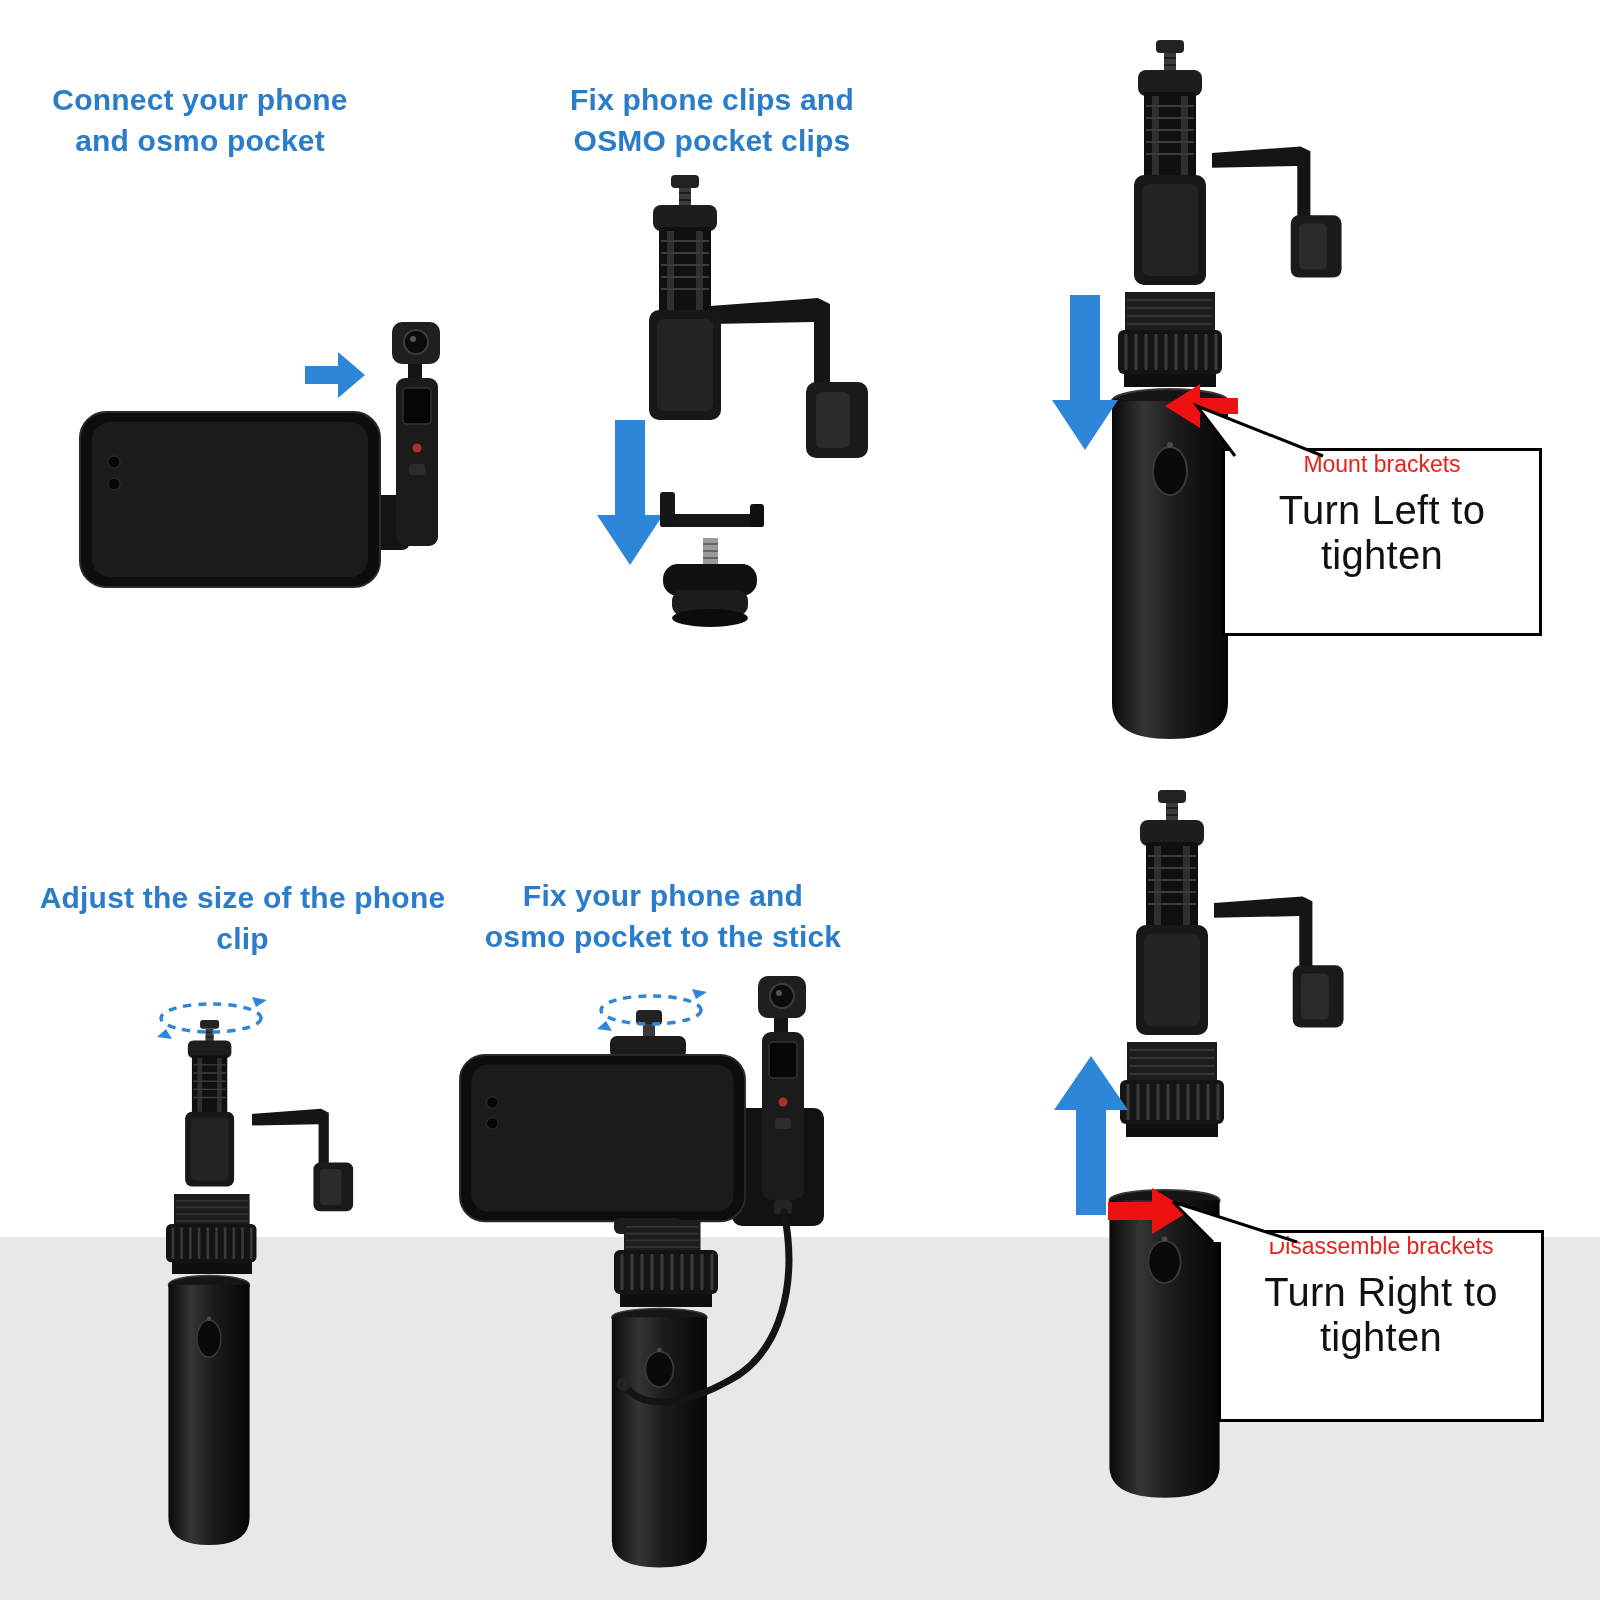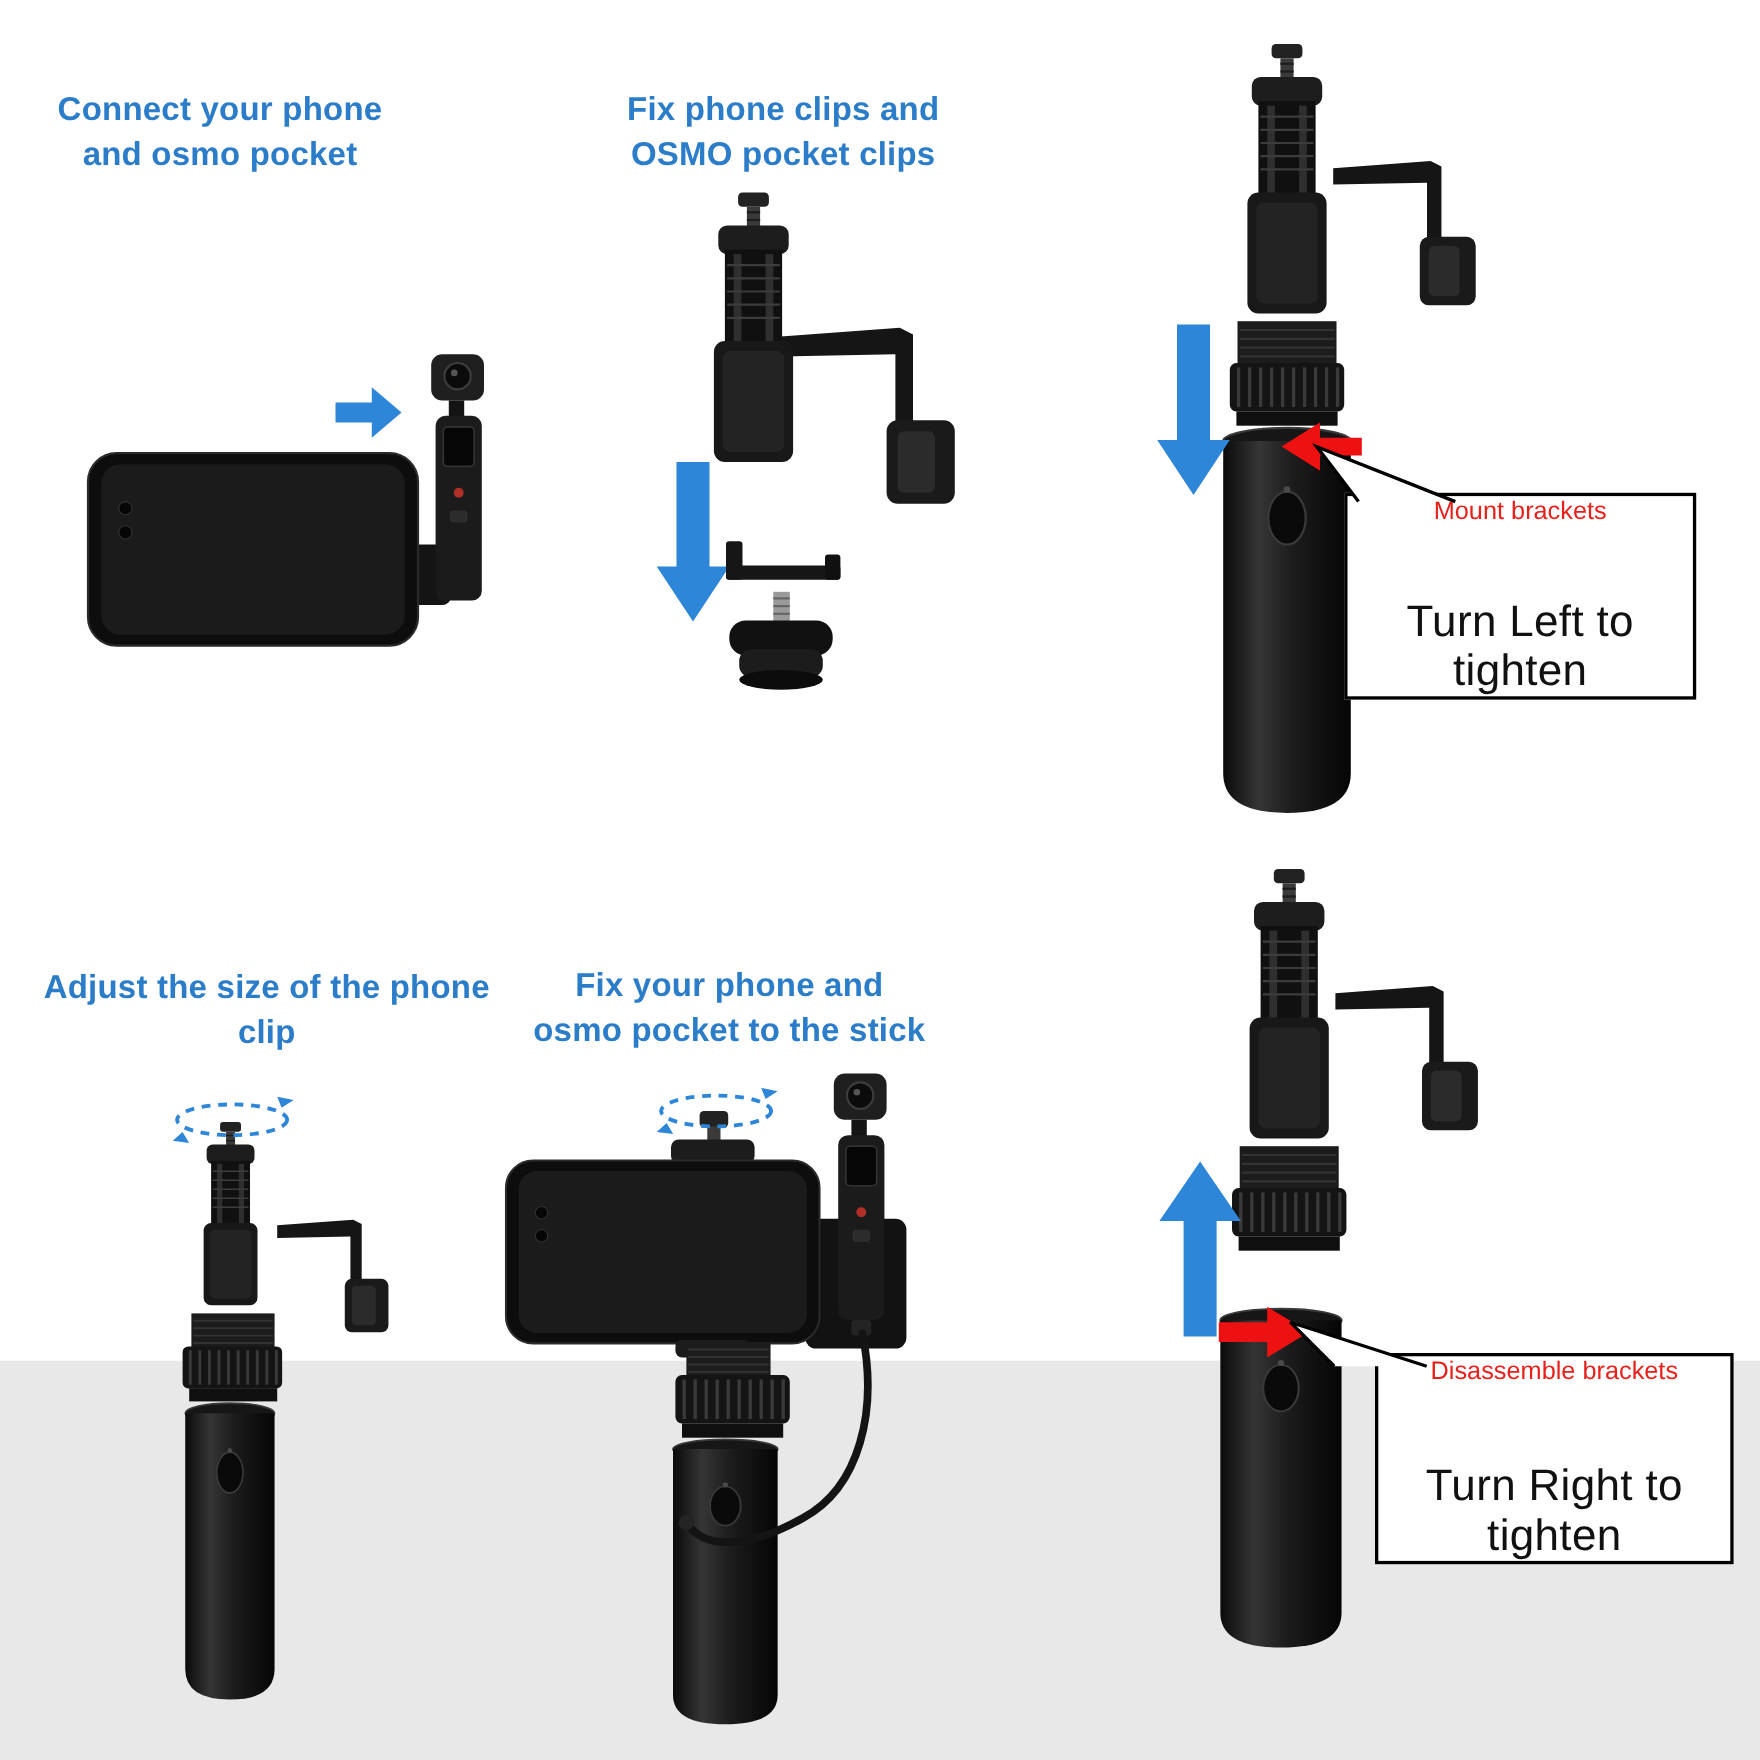--- a/index.html
+++ b/index.html
@@ -7,21 +7,21 @@
   body{width:1600px;height:1600px;position:relative;overflow:hidden;
        font-family:"Liberation Sans","DejaVu Sans",sans-serif}
   .sheet{position:absolute;inset:0}
   .floor{position:absolute;left:0;top:1237px;width:1600px;height:363px;
          background:var(--floor-gray,#e8e8e8);z-index:0}
   .title{position:absolute;color:var(--heading-blue,#2b7cc9);font-weight:bold;
          font-size:30px;line-height:1.35;text-align:center;letter-spacing:.2px;
          white-space:pre-line;z-index:2}
   .panel{position:absolute;z-index:1}
   .callout{position:absolute;background:#fff;border:3px solid #000;
-           display:flex;flex-direction:column;align-items:center;justify-content:space-between;
+           display:flex;flex-direction:column;align-items:center;justify-content:flex-start;
            gap:10px;z-index:2;text-align:center}
   .co-head{color:var(--callout-red,#e8201a);font-size:23px}
   .co-body{color:#111;font-size:40px;letter-spacing:.3px}
   .tail{position:absolute;z-index:3}
   svg{display:block;overflow:visible}
   .arrow-blue{fill:var(--arrow-blue,#2e86d9)}
   .arrow-red{fill:var(--arrow-red,#ee1111)}
 </style>
 </head>
 <body>
@@ -220,21 +220,21 @@
     <use href="#bracket" transform="translate(174,90) scale(0.82)"></use>
     <use href="#clamp" transform="translate(62,0)"></use>
     <use href="#collar" transform="translate(87,252)"></use>
     <use href="#knurl" transform="translate(80,290)"></use>
     <rect x="86" y="334" width="92" height="13" fill="#0f0f0f"></rect>
     <polygon class="arrow-blue" points="36,425 36,320 14,320 51,266 88,320 66,320 66,425"></polygon>
     <use href="#handle" transform="translate(58,398) scale(0.95,0.88)"></use>
     <polygon class="arrow-red" points="68,412 112,412 112,398 150,421 112,444 112,430 68,430"></polygon>
   </svg>
 
-  <div class="callout" style="left:1250px;top:1230px;width:326px;height:192px">
+  <div class="callout" style="left:1218px;top:1230px;width:326px;height:192px">
     <div class="co-head">Disassemble brackets</div>
     <div class="co-body">Turn Right to tighten</div>
   </div>
   <svg class="tail" style="left:1155px;top:1196px" width="160" height="48">
     <path d="M58,46 L18,6 L142,46" fill="#fff" stroke="#000" stroke-width="3"></path>
   </svg>
 
 </div>
 
 </body></html>

